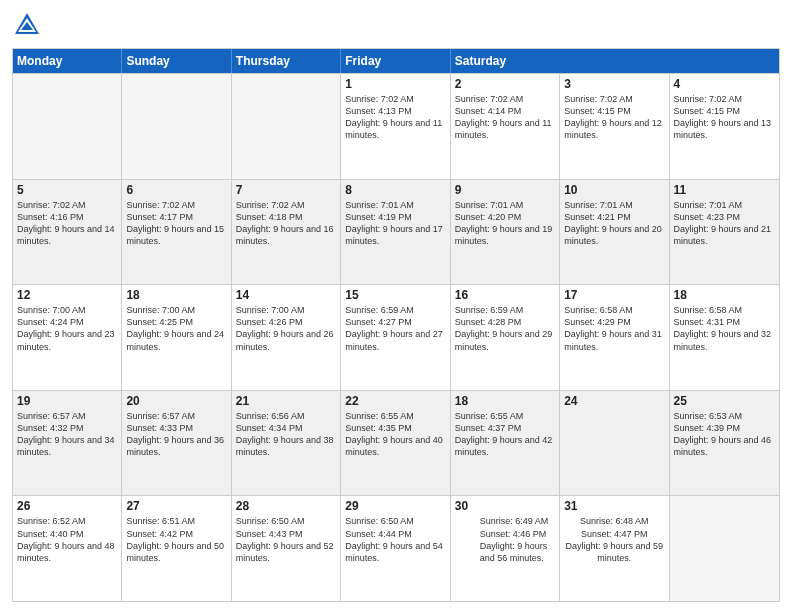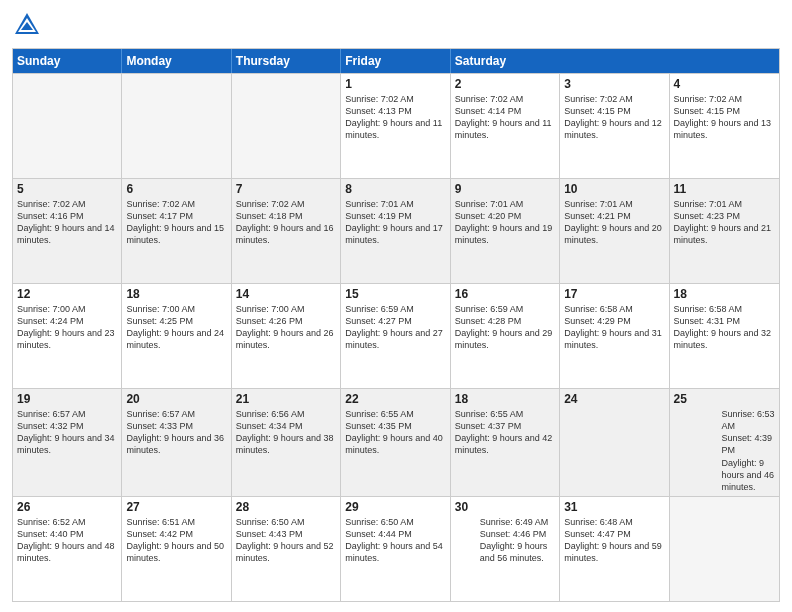--- a/index.html
+++ b/index.html
@@ -139,22 +139,22 @@
       </div>
     </div>
     <div class="title-block">
       <div class="month-title"></div>
       <div class="location"></div>
     </div>
   </div>
 
   <div class="calendar">
     <div class="cal-header">
-    <div class="cal-header-cell">Sunday</div>
-        <div class="cal-header-cell">Monday</div>
+    <div class="cal-header-cell">Monday</div>
+        <div class="cal-header-cell">Sunday</div>
         <div class="cal-header-cell">Thursday</div>
         <div class="cal-header-cell">Friday</div>
         <div class="cal-header-cell">Saturday</div>
       </div>
     <div class="cal-body">
     <div class="cal-row">
           <div class="cal-cell empty"></div>
           <div class="cal-cell empty"></div>
           <div class="cal-cell empty"></div>
           <div class="cal-cell">
@@ -299,21 +299,21 @@
             <div class="day-num">18</div>
             <div class="cell-text" style="white-space: pre-line;">Sunrise: 6:55 AM
 Sunset: 4:37 PM
 Daylight: 9 hours and 42 minutes.</div>
           </div>
           <div class="cal-cell shaded">
             <div class="day-num">24</div>
           </div>
           <div class="cal-cell shaded">
             <div class="day-num">25</div>
-            <div class="cell-text" style="white-space: pre-line; margin-left: 48px;">Sunrise: 6:53 AM
+            <div class="cell-text" style="white-space: pre-line;">Sunrise: 6:53 AM
 Sunset: 4:39 PM
 Daylight: 9 hours and 46 minutes.</div>
           </div>
         </div>
         <div class="cal-row">
           <div class="cal-cell">
             <div class="day-num">26</div>
             <div class="cell-text" style="white-space: pre-line;">Sunrise: 6:52 AM
 Sunset: 4:40 PM
 Daylight: 9 hours and 48 minutes.</div>
@@ -337,21 +337,21 @@
 Daylight: 9 hours and 54 minutes.</div>
           </div>
           <div class="cal-cell">
             <div class="day-num">30</div>
             <div class="cell-text" style="white-space: pre-line; margin-left: 25px;">Sunrise: 6:49 AM
 Sunset: 4:46 PM
 Daylight: 9 hours and 56 minutes.</div>
           </div>
           <div class="cal-cell">
             <div class="day-num">31</div>
-            <div class="cell-text" style="white-space: pre-line;">Sunrise: 6:48 AM
+            <div class="cell-text" style="white-space: pre-line; text-align: center;">Sunrise: 6:48 AM
 Sunset: 4:47 PM
 Daylight: 9 hours and 59 minutes.</div>
           </div>
           <div class="cal-cell empty"></div>
         </div>
       </div>
   </div>
 </div>
 
 </body></html>

